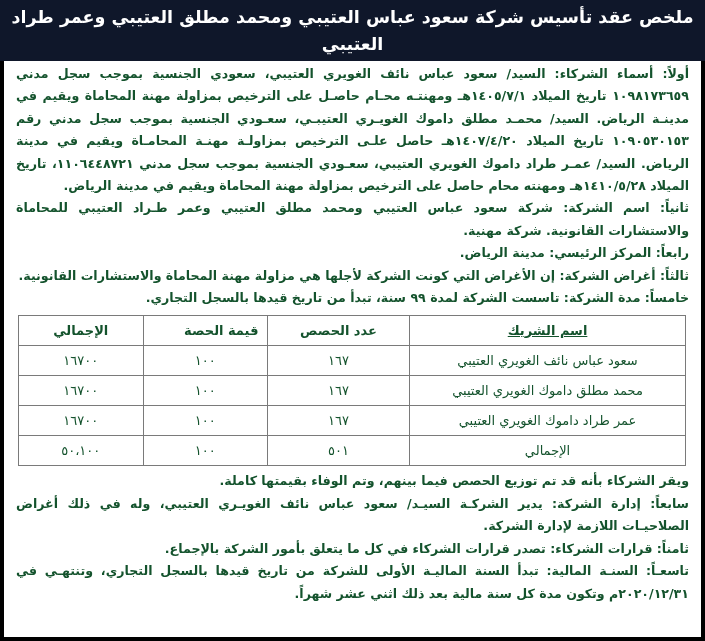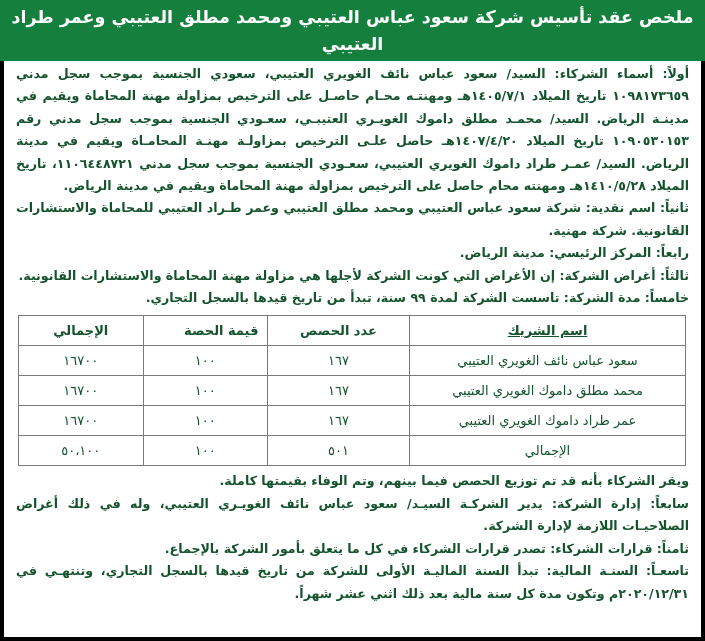--- a/index.html
+++ b/index.html
@@ -12,21 +12,21 @@
       direction: rtl;
     }
     .frame {
       position: absolute; left: 0; top: 0;
       width: 705px; height: 641px;
       background: #000;
     }
     .header {
       position: absolute; left: 0; top: 0;
       width: 705px; height: 61px;
-      background: #15803d;
+      background: #0f172a;
       color: #fff;
       text-align: center;
       font-weight: bold;
       font-size: 17.5px;
       line-height: 27px;
       padding-top: 4px;
     }
     .panel {
       position: absolute;
       left: 4px; right: 4px; top: 61px; bottom: 4px;
@@ -70,21 +70,21 @@
     <div>للمحاماة والاستشارات القانونية شركة مهنية</div>
   </div>
 
   <div class="panel">
 
     <p class="para">
       <span class="label">أولاً: أسماء الشركاء:</span><span> السيد/ سعود عباس نائف الغويري العتيبي، سعودي الجنسية بموجب سجل مدني ١٠٩٨١٧٣٦٥٩ تاريخ الميلاد ١٤٠٥/٧/١هـ ومهنتـه محـام حاصـل على الترخيص بمزاولة مهنة المحاماة ويقيم في مدينـة الرياض. السيد/ محمـد مطلق داموك الغويـري العتيبـي، سعـودي الجنسية بموجب سجل مدني رقم ١٠٩٠٥٣٠١٥٣ تاريخ الميلاد ١٤٠٧/٤/٢٠هـ حاصل علـى الترخيص بمزاولـة مهنـة المحامـاة ويقيم في مدينة الرياض. السيد/ عمـر طراد داموك الغويري العتيبي، سعـودي الجنسية بموجب سجل مدني ١١٠٦٤٤٨٧٢١، تاريخ الميلاد ١٤١٠/٥/٢٨هـ ومهنته محام حاصل على الترخيص بمزاولة مهنة المحاماة ويقيم في مدينة الرياض.</span>
     </p>
 
     <p class="para">
-      <span class="label">ثانياً: اسم نقدية:</span><span> شركة سعود عباس العتيبي ومحمد مطلق العتيبي وعمر طـراد العتيبي للمحاماة والاستشارات القانونية. شركة مهنية.</span>
+      <span class="label">ثانياً: اسم الشركة:</span><span> شركة سعود عباس العتيبي ومحمد مطلق العتيبي وعمر طـراد العتيبي للمحاماة والاستشارات القانونية. شركة مهنية.</span>
     </p>
 
     <p class="para">
       <span class="label">رابعاً: المركز الرئيسي:</span><span> مدينة الرياض.</span>
     </p>
 
     <p class="para">
       <span class="label">ثالثاً: أغراض الشركة:</span><span> إن الأغراض التي كونت الشركة لأجلها هي مزاولة مهنة المحاماة والاستشارات القانونية.</span>
     </p>
 

